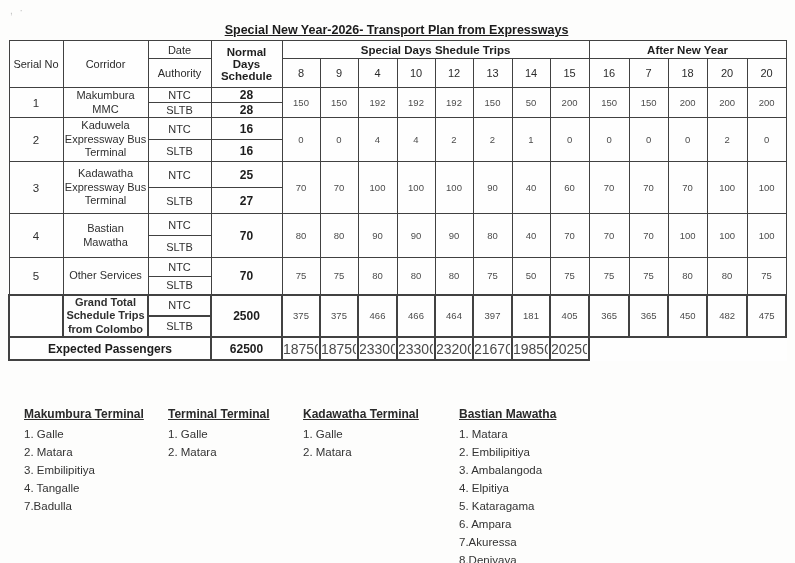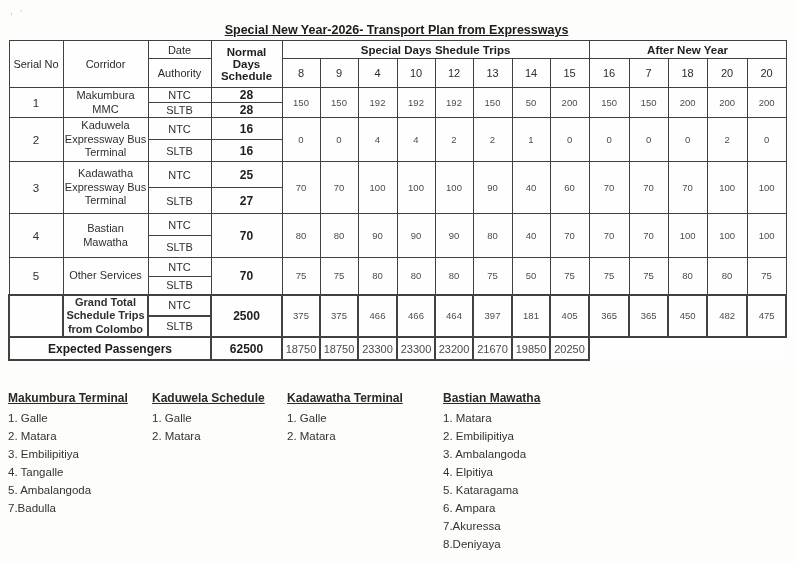--- a/index.html
+++ b/index.html
@@ -15,25 +15,25 @@
   tr.gt td{border-width:2px;border-radius:15px;} tr.exp td{border-width:2px;}
   
   .hc{font-size:11px;color:#2b2b2b;}
   .hb{font-weight:bold;font-size:11.5px;color:#1f1f1f;}
   .serial{font-size:11.5px;}
   .corridor{font-size:11px;line-height:13.5px;padding:0 1px;}
   .auth{font-size:11px;}
   .sched{font-weight:bold;font-size:12px;color:#1d1d1d;}
   .v{font-size:9.5px;color:#4c4c4c;}
   .expl{font-weight:bold;font-size:12px;color:#1d1d1d;}
-  .ev{font-size:11px;color:#4a4a4a;text-align:right;padding-right:2px;}
+  .ev{font-size:14px;color:#4a4a4a;text-align:right;padding-right:2px;border-radius:6px;}
   .bold{font-weight:bold;}
   
   .lists{position:absolute;top:391px;left:0;width:795px;height:165px;}
-  .listcol{position:absolute;top:0;}
+  .listcol{position:absolute;top:16px;margin-left:16px;}
   .listhead{font-weight:bold;font-size:12px;text-decoration:underline;color:#2a2a2a;margin-bottom:4px;}
   .listitem{font-size:11.5px;color:#333;line-height:18px;}
 </style>
 </head>
 <body>
 
 <div class="page">
   <div class="stray">, ·</div>
   <div class="title">Special New Year-2026- Transport Plan from Expressways</div>
 
@@ -243,25 +243,24 @@
   </tbody>
     </table>
 
   <div class="lists">
     <div class="listcol" style="left:8px">
       <div class="listhead">Makumbura Terminal</div>
       <div class="listitem">1. Galle</div>
       <div class="listitem">2. Matara</div>
       <div class="listitem">3. Embilipitiya</div>
       <div class="listitem">4. Tangalle</div>
-      <div class="listitem">5. Ambalangoda</div>
       <div class="listitem">7.Badulla</div>
     </div>
     <div class="listcol" style="left:152px">
-      <div class="listhead">Kaduwela Schedule</div>
+      <div class="listhead">Terminal Terminal</div>
       <div class="listitem">1. Galle</div>
       <div class="listitem">2. Matara</div>
     </div>
     <div class="listcol" style="left:287px">
       <div class="listhead">Kadawatha Terminal</div>
       <div class="listitem">1. Galle</div>
       <div class="listitem">2. Matara</div>
     </div>
     <div class="listcol" style="left:443px">
       <div class="listhead">Bastian Mawatha</div>

